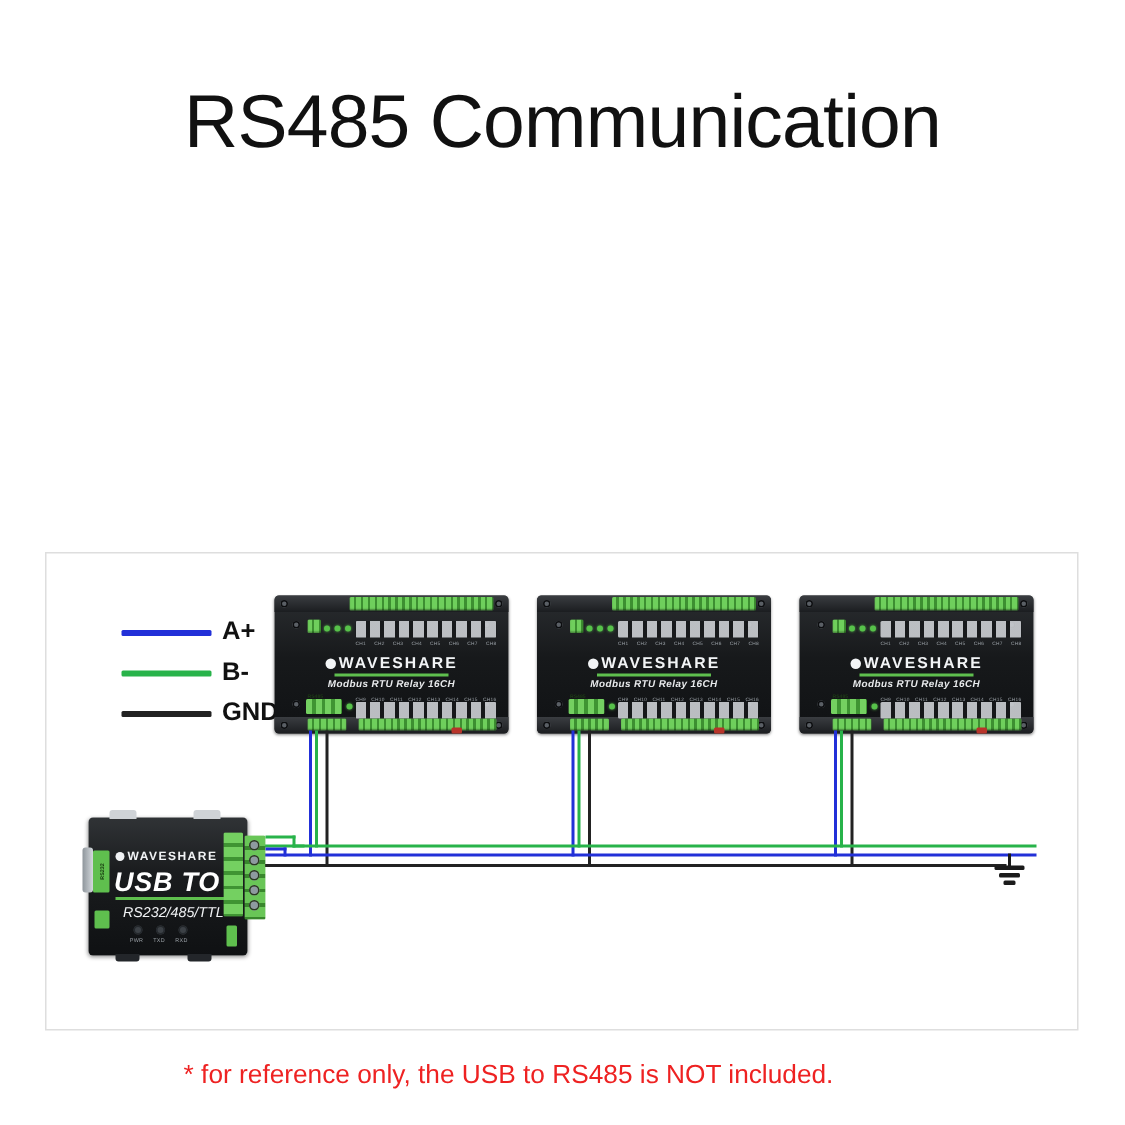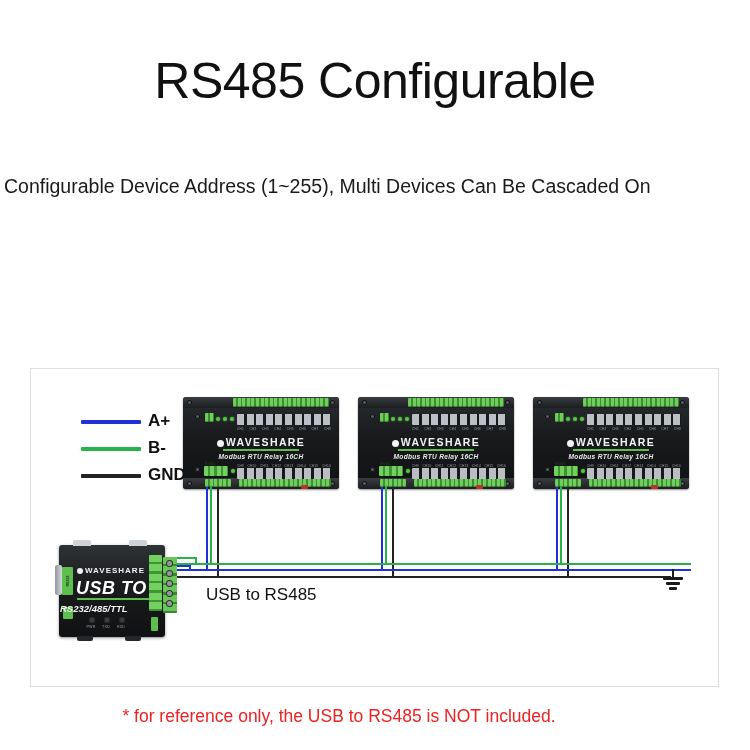--- a/index.html
+++ b/index.html
@@ -332,25 +332,25 @@
     content: "";
     position: absolute;
     right: -4px;
     top: -3px;
     border-left: 5px solid #5fbf4e;
     border-top: 4px solid transparent;
     border-bottom: 4px solid transparent;
   }
   .usb-sub {
     position: absolute;
-    left: 1px;
+    left: 23px;
     top: 58px;
     font-size: 9.5px;
     line-height: 11px;
-    font-weight: 700;
+    font-weight: 400;
     font-style: italic;
     color: #f0f2f4;
     white-space: nowrap;
   }
   .usb-term {
     position: absolute;
     left: 90px;
     top: 10px;
     width: 13px;
     height: 56px;
@@ -441,24 +441,23 @@
     text-align: center;
     font-size: 17.5px;
     line-height: 24px;
     color: #ee2222;
     white-space: nowrap;
   }
 </style>
 </head>
 <body>
 
-<div class="page-title">RS485 Configurable</div>
+<div class="page-title">RS485 Communication</div>
 
 <div class="desc-block">
-  <div class="desc-line">Configurable Device Address (1~255), Multi Devices Can Be Cascaded On</div>
 </div>
 
 <div class="diagram">
 
   <div class="legend">
     <div class="legend-row">
       <span class="legend-swatch" style="background:#2230d8"></span>
       <span class="legend-label">A+</span>
     </div>
     <div class="legend-row">
@@ -676,16 +675,15 @@
     </div>
   </div>
 
   <div class="wire-h w-green" style="left:146px;top:188px;width:20px"></div>
   <div class="wire-h w-blue" style="left:146px;top:196px;width:14px"></div>
   <div class="wire-h w-black" style="left:146px;top:207px;width:10px"></div>
   <div class="wire-v w-green" style="left:164px;top:188px;height:8px"></div>
   <div class="wire-h w-green" style="left:164px;top:194px;width:8px"></div>
   <div class="wire-v w-blue" style="left:158px;top:196px;height:6px"></div>
 
-  <div class="usb-caption">USB to RS485</div>
 </div>
 
 <div class="footer-note">* for reference only, the USB to RS485 is NOT included.</div>
 
 </body></html>

